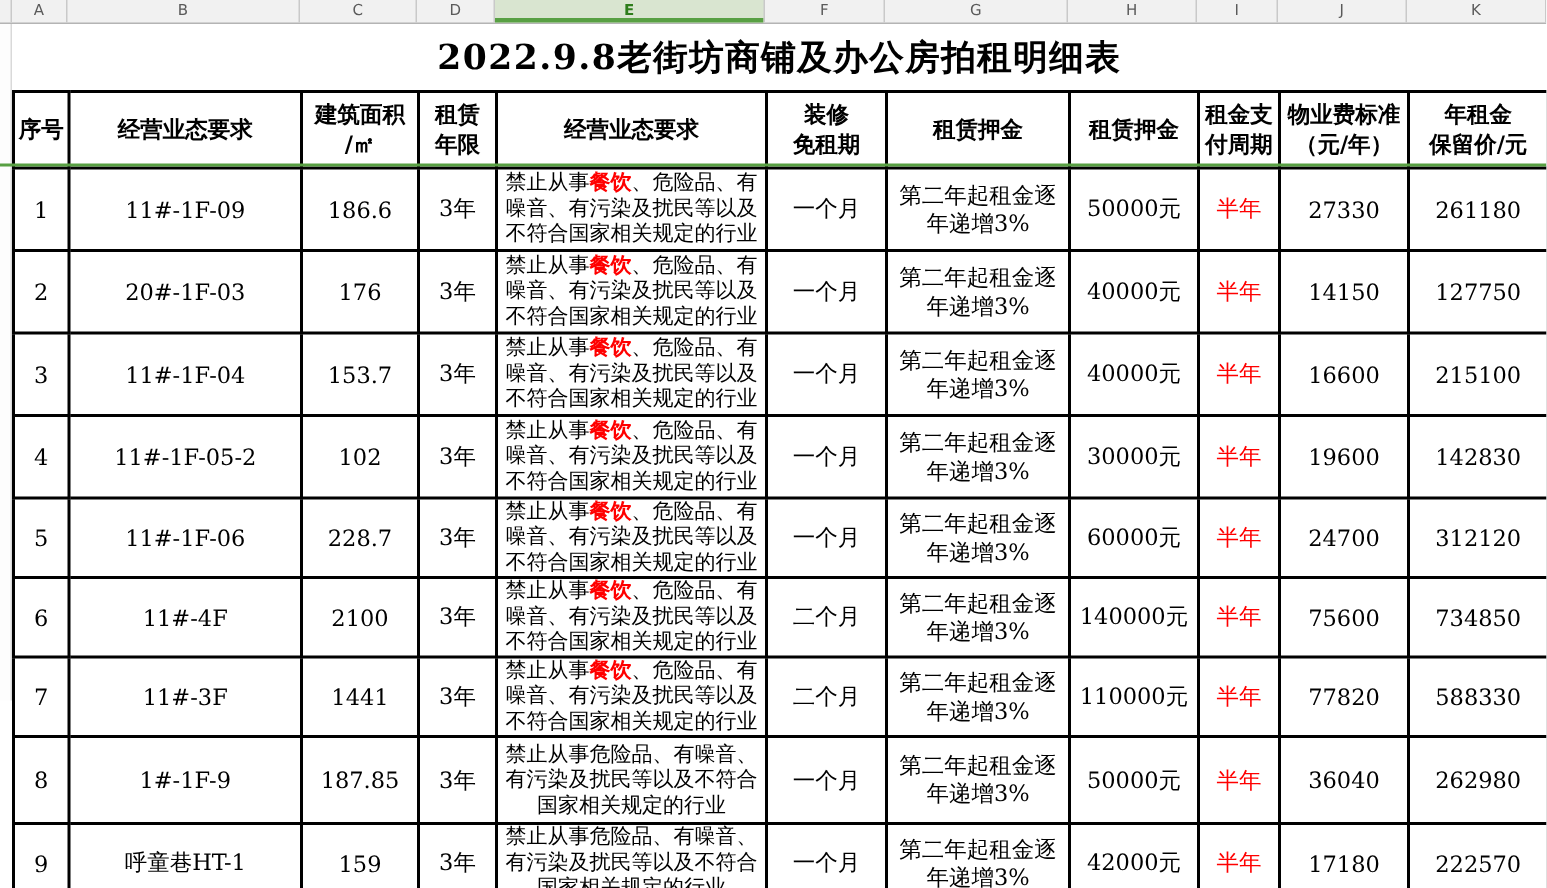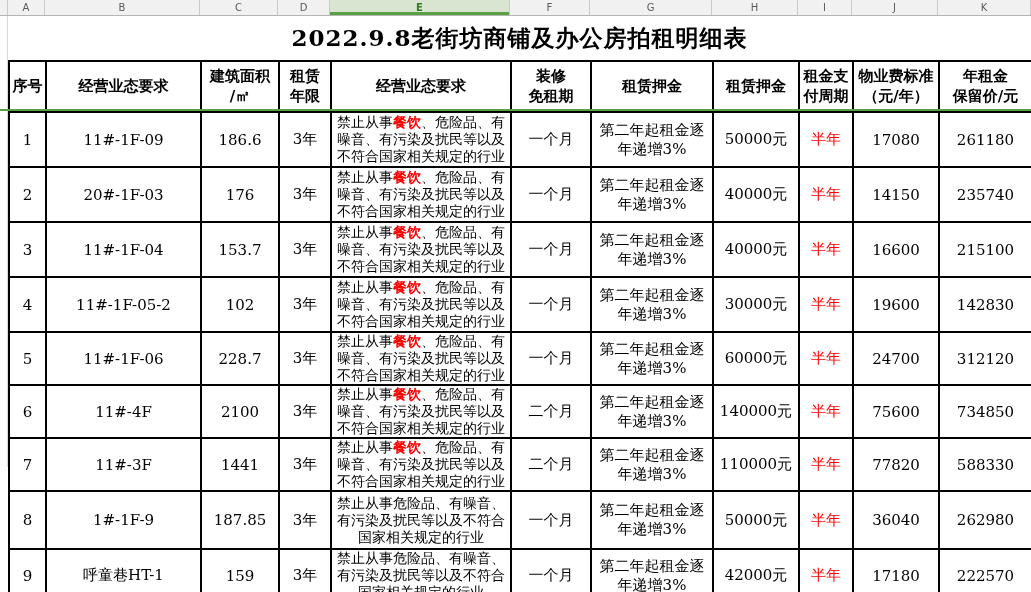--- a/index.html
+++ b/index.html
@@ -121,35 +121,35 @@
             <tr>
     <td>1</td>
     <td>11#-1F-09</td>
     <td>186.6</td>
     <td>3年</td>
     <td class="req"><span>禁止从事</span><span class="hl">餐饮</span><span>、危险品、有噪音、有污染及扰民等以及不符合国家相关规定的行业</span></td>
     <td>一个月</td>
     <td>第二年起租金逐年递增3%</td>
     <td>50000元</td>
     <td class="red">半年</td>
-    <td>17080</td>
+    <td>27330</td>
     <td>261180</td>
   </tr>
             <tr>
     <td>2</td>
     <td>20#-1F-03</td>
     <td>176</td>
     <td>3年</td>
     <td class="req"><span>禁止从事</span><span class="hl">餐饮</span><span>、危险品、有噪音、有污染及扰民等以及不符合国家相关规定的行业</span></td>
     <td>一个月</td>
     <td>第二年起租金逐年递增3%</td>
     <td>40000元</td>
     <td class="red">半年</td>
     <td>14150</td>
-    <td>235740</td>
+    <td>127750</td>
   </tr>
             <tr>
     <td>3</td>
     <td>11#-1F-04</td>
     <td>153.7</td>
     <td>3年</td>
     <td class="req"><span>禁止从事</span><span class="hl">餐饮</span><span>、危险品、有噪音、有污染及扰民等以及不符合国家相关规定的行业</span></td>
     <td>一个月</td>
     <td>第二年起租金逐年递增3%</td>
     <td>40000元</td>

